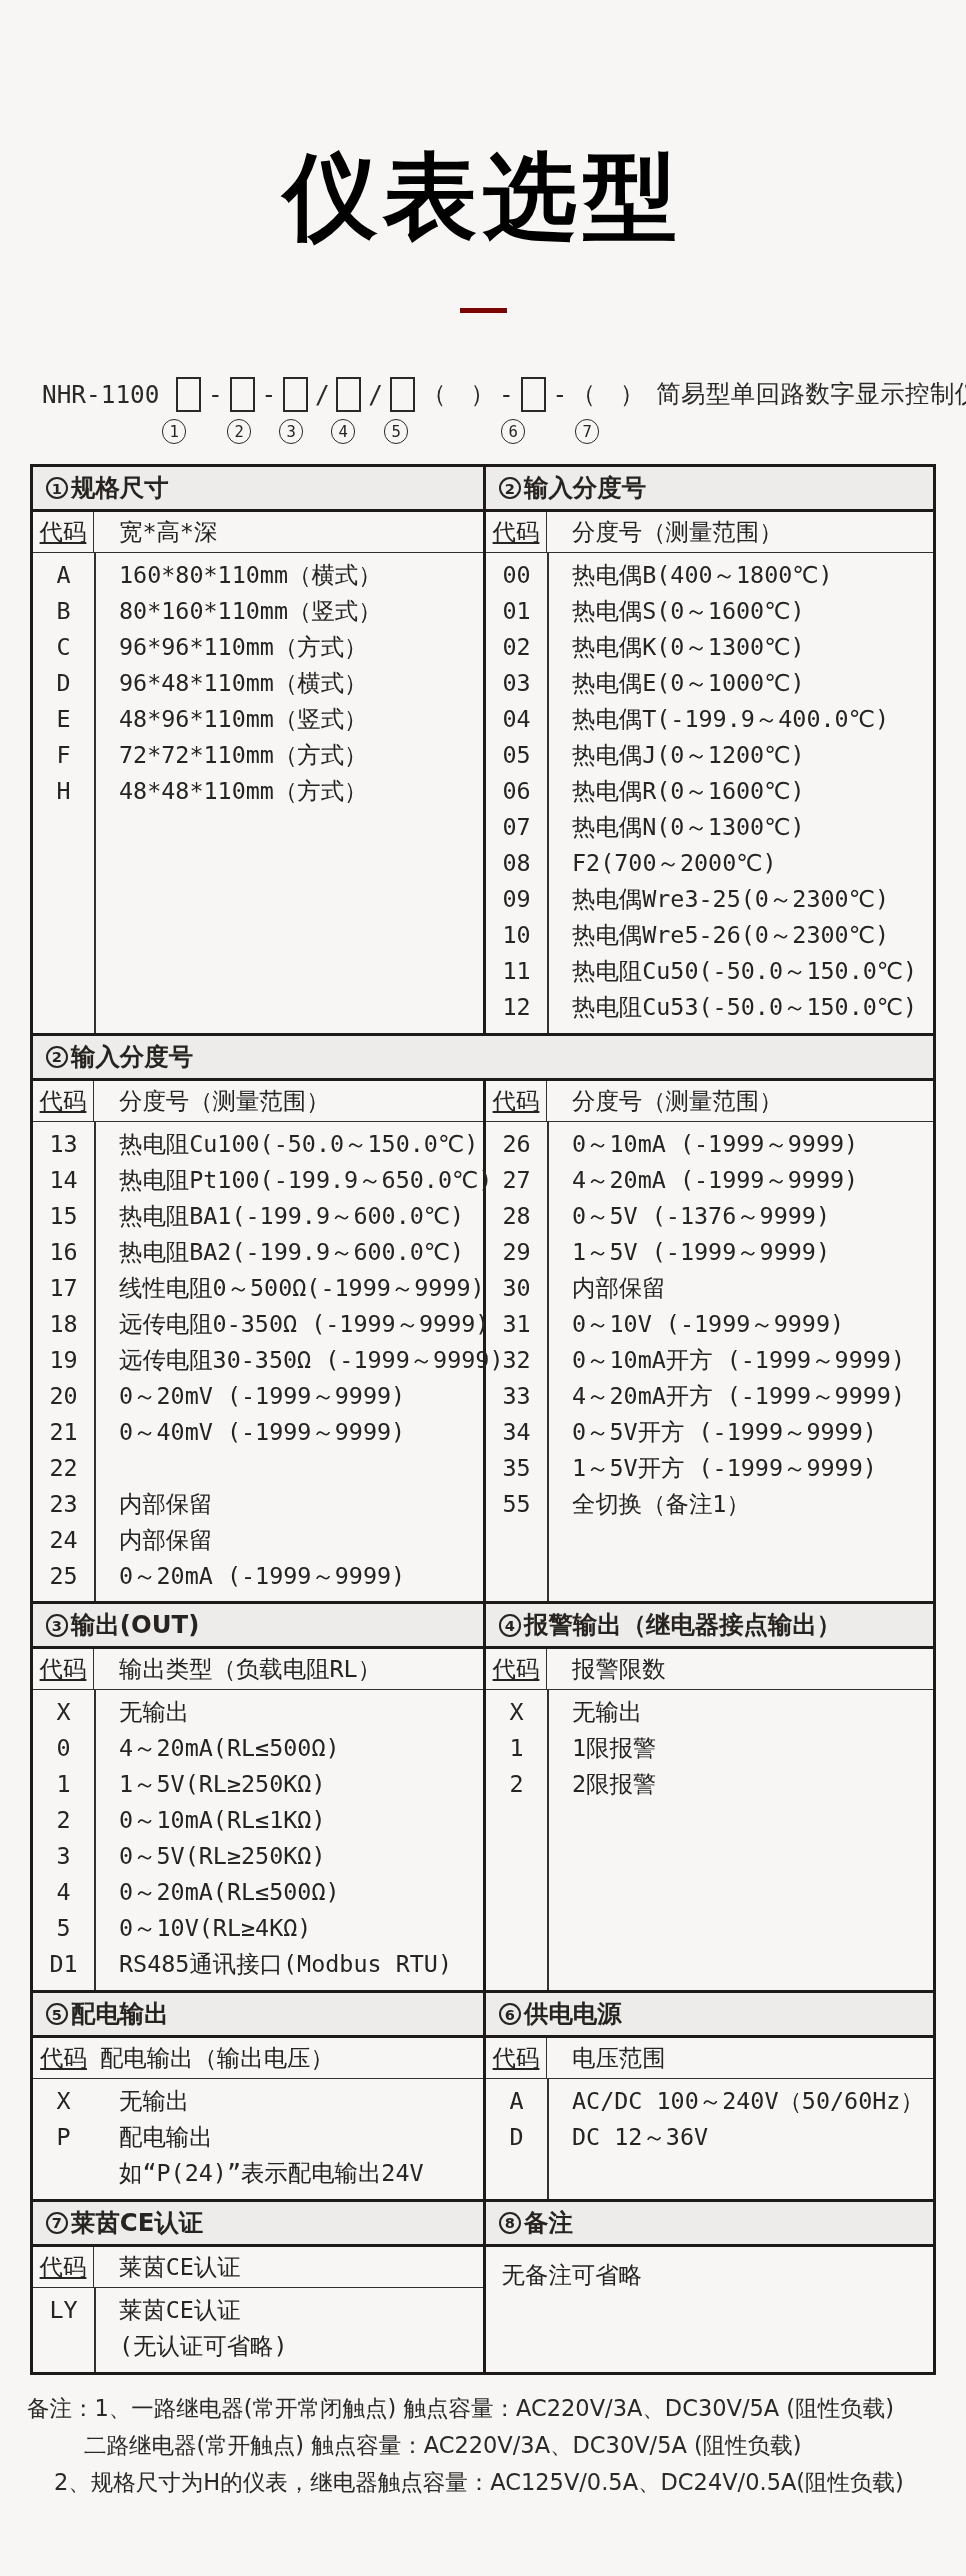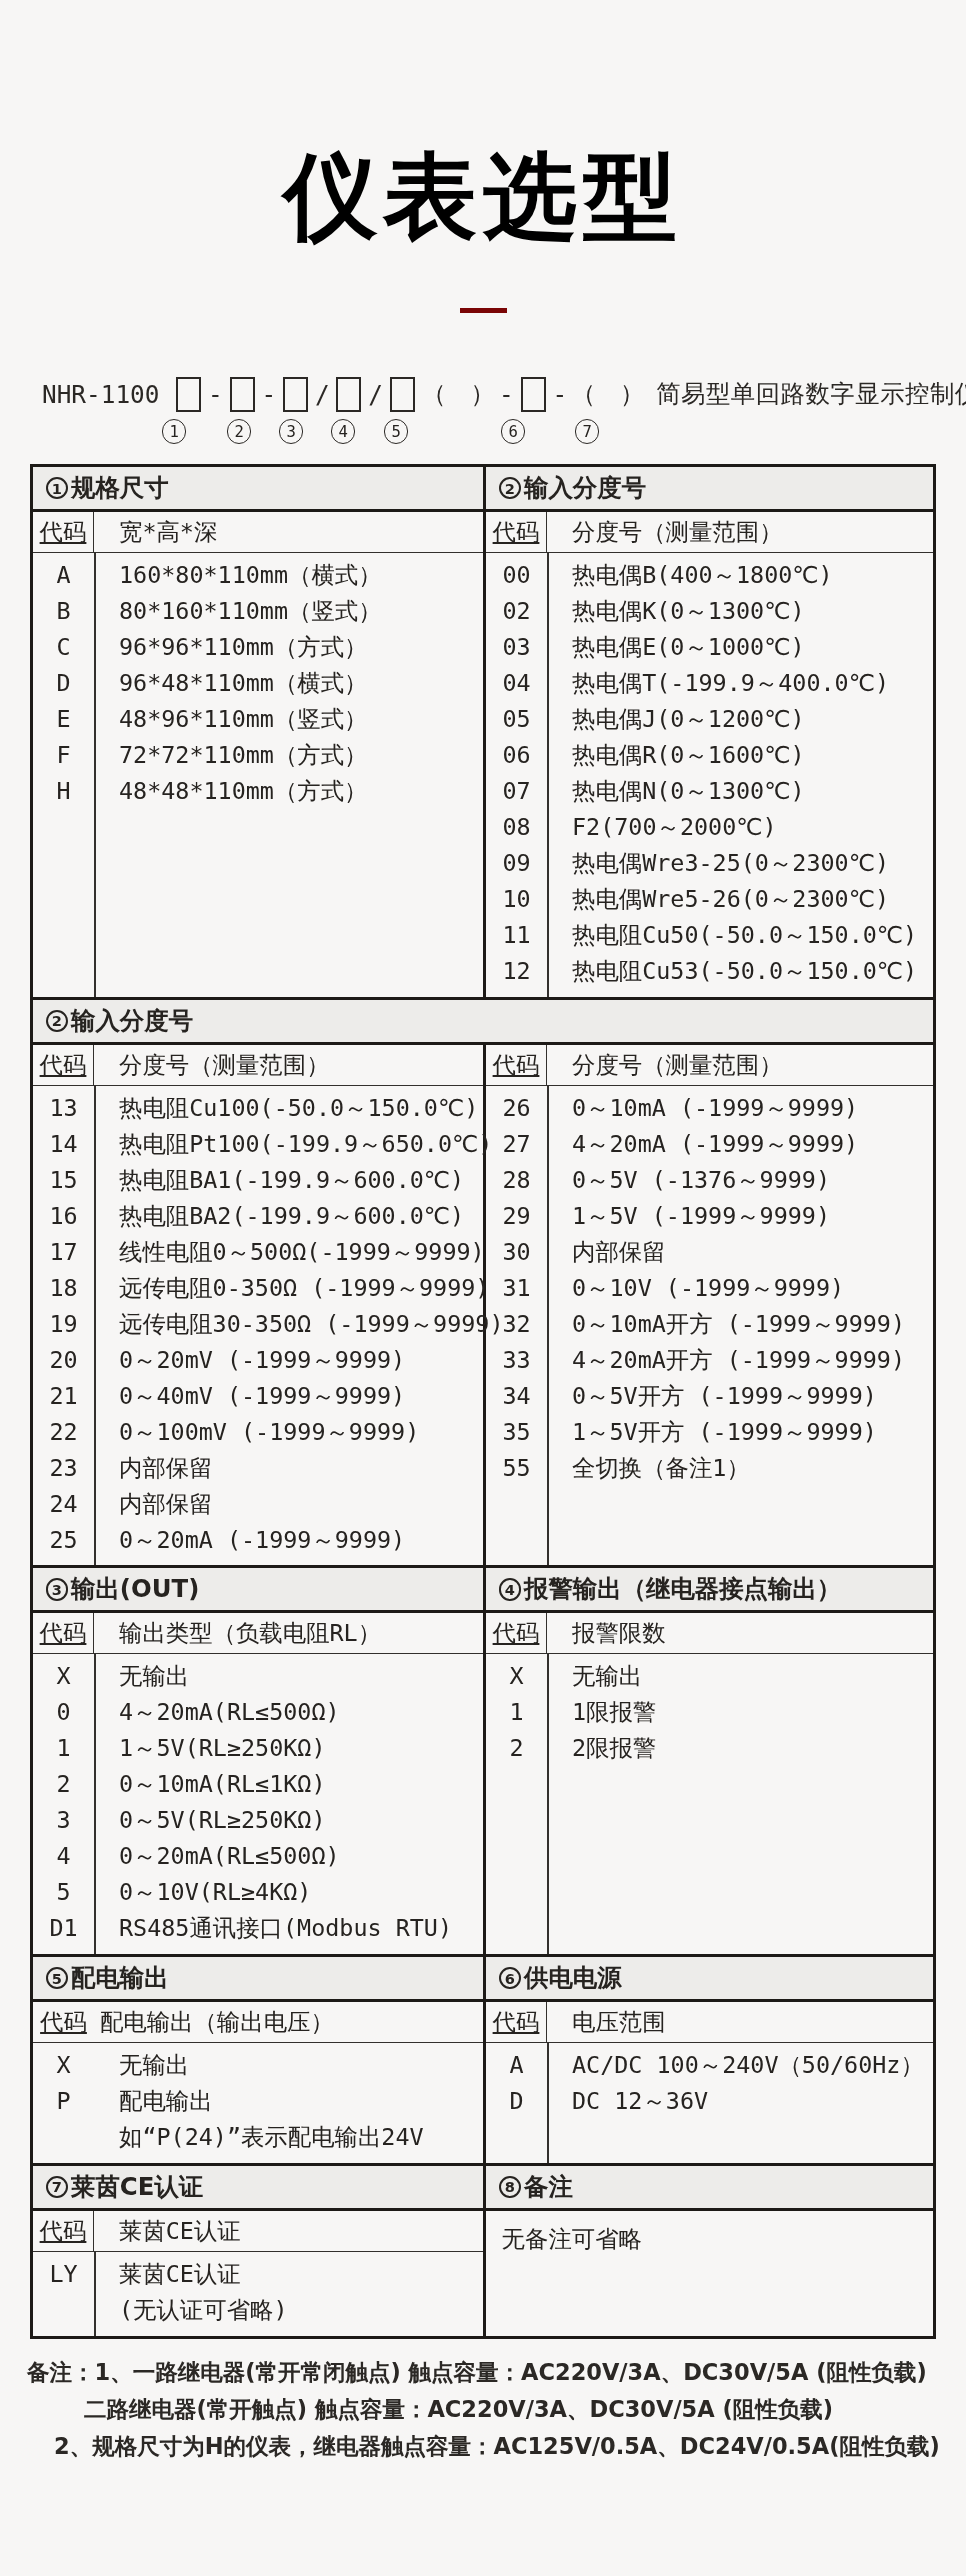--- a/index.html
+++ b/index.html
@@ -65,21 +65,21 @@
   .rows-area { flex:1 1 auto; position:relative; padding:3.9px 0 7.8px; }
   .rows-area.divided::before {
     content:""; position:absolute; left:61px; top:0; bottom:0; width:1.5px; background:#33302d;
   }
   .trow { display:flex; align-items:center; height:36px; }
   .trow .code { width:61px; flex:0 0 auto; text-align:center; }
   .trow .desc { padding-left:25px; white-space:nowrap; }
   .note-area { flex:1 1 auto; padding:11.7px 0 0 15.6px; }
   
   .footnotes { margin:15.6px 0 0 27px; font-size:22.5px; line-height:37px; font-family:"DejaVu Sans", sans-serif; color:#2b2825; }
-  .fline { white-space:nowrap;font-weight:bold; }
+  .fline { white-space:nowrap; }
   .fline:nth-child(2) { margin-left:57px; }
   .fline:nth-child(3) { margin-left:27px; }
 </style>
 </head>
 <body>
 
 <div class="page">
 
   <div class="title">仪表选型</div>
   <div class="dash" style="background: rgb(122, 5, 5);"></div>
@@ -165,20 +165,24 @@
         <div class="col-header">
           <span class="code">代码</span>
           <span class="desc">分度号（测量范围）</span>
         </div>
         <div class="rows-area divided">
             <div class="trow">
               <span class="code">00</span>
               <span class="desc">热电偶B(400～1800℃)</span>
             </div>
             <div class="trow">
+              <span class="code">01</span>
+              <span class="desc">热电偶S(0～1600℃)</span>
+            </div>
+            <div class="trow">
               <span class="code">02</span>
               <span class="desc">热电偶K(0～1300℃)</span>
             </div>
             <div class="trow">
               <span class="code">03</span>
               <span class="desc">热电偶E(0～1000℃)</span>
             </div>
             <div class="trow">
               <span class="code">04</span>
               <span class="desc">热电偶T(-199.9～400.0℃)</span>
@@ -262,21 +266,20 @@
               <div class="trow">
                 <span class="code">20</span>
                 <span class="desc">0～20mV (-1999～9999)</span>
               </div>
               <div class="trow">
                 <span class="code">21</span>
                 <span class="desc">0～40mV (-1999～9999)</span>
               </div>
               <div class="trow">
                 <span class="code">22</span>
-                <span class="desc">0～100mV (-1999～9999)</span>
               </div>
               <div class="trow">
                 <span class="code">23</span>
                 <span class="desc">内部保留</span>
               </div>
               <div class="trow">
                 <span class="code">24</span>
                 <span class="desc">内部保留</span>
               </div>
               <div class="trow">

